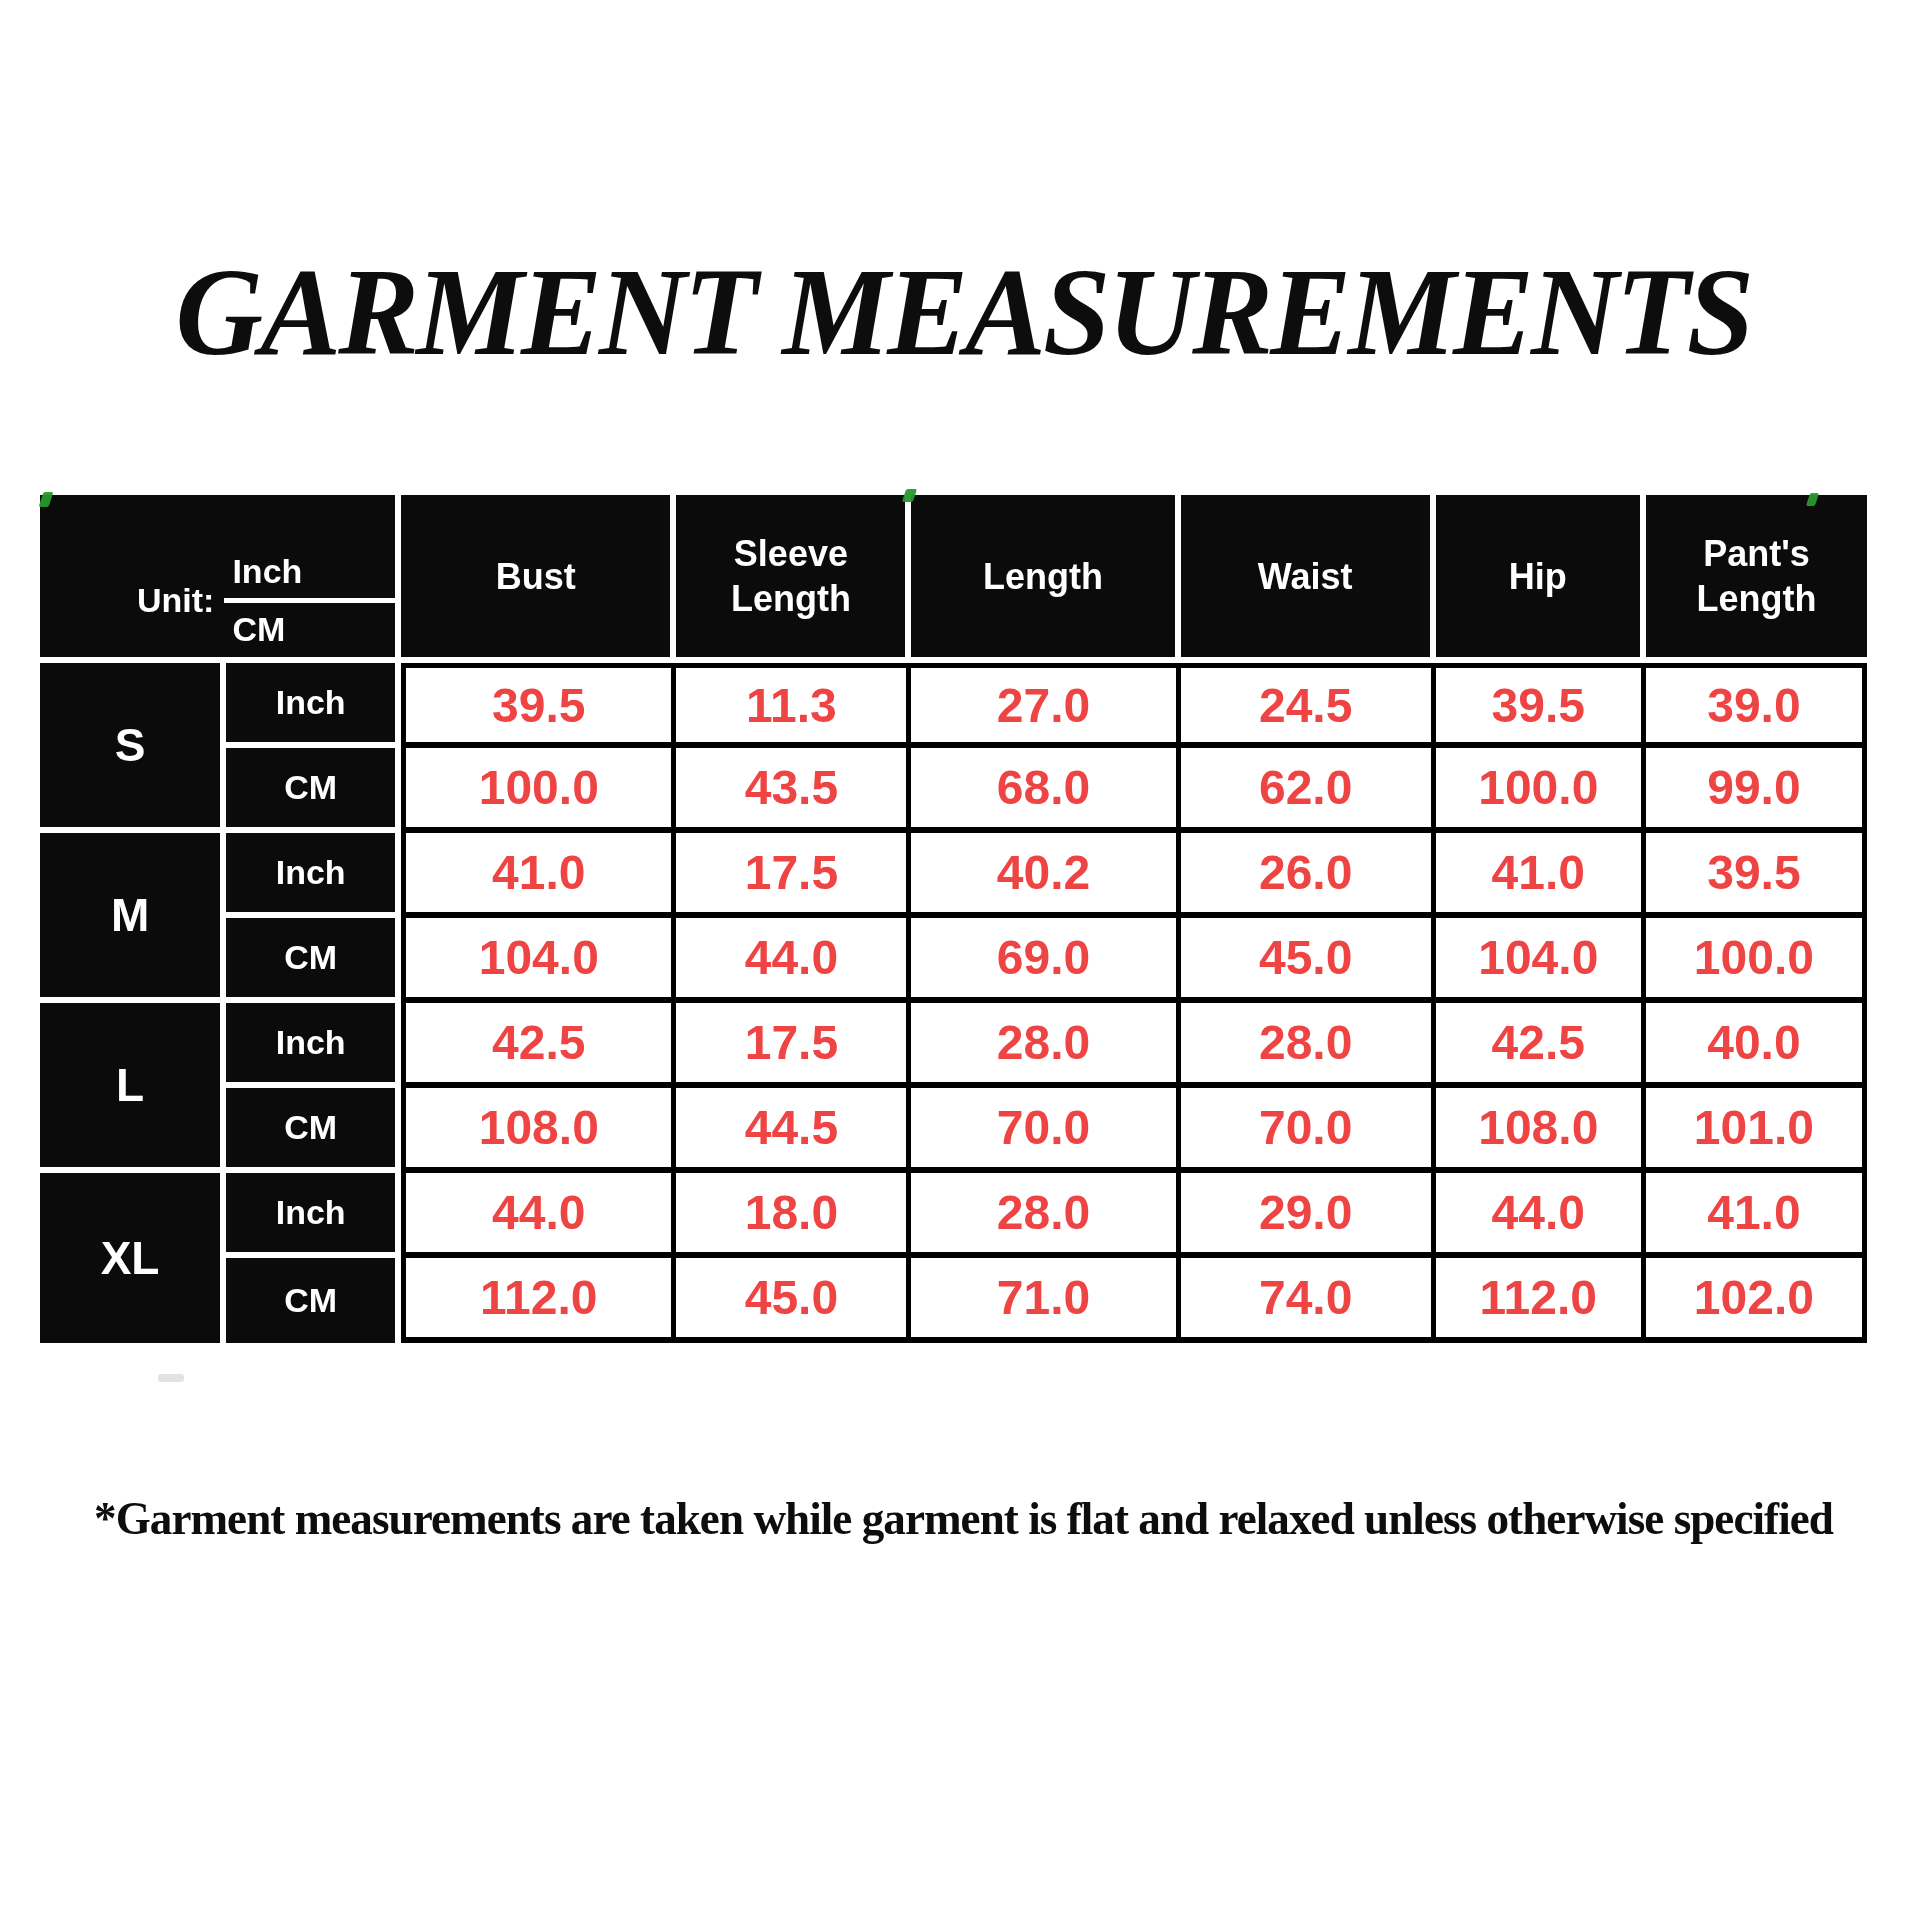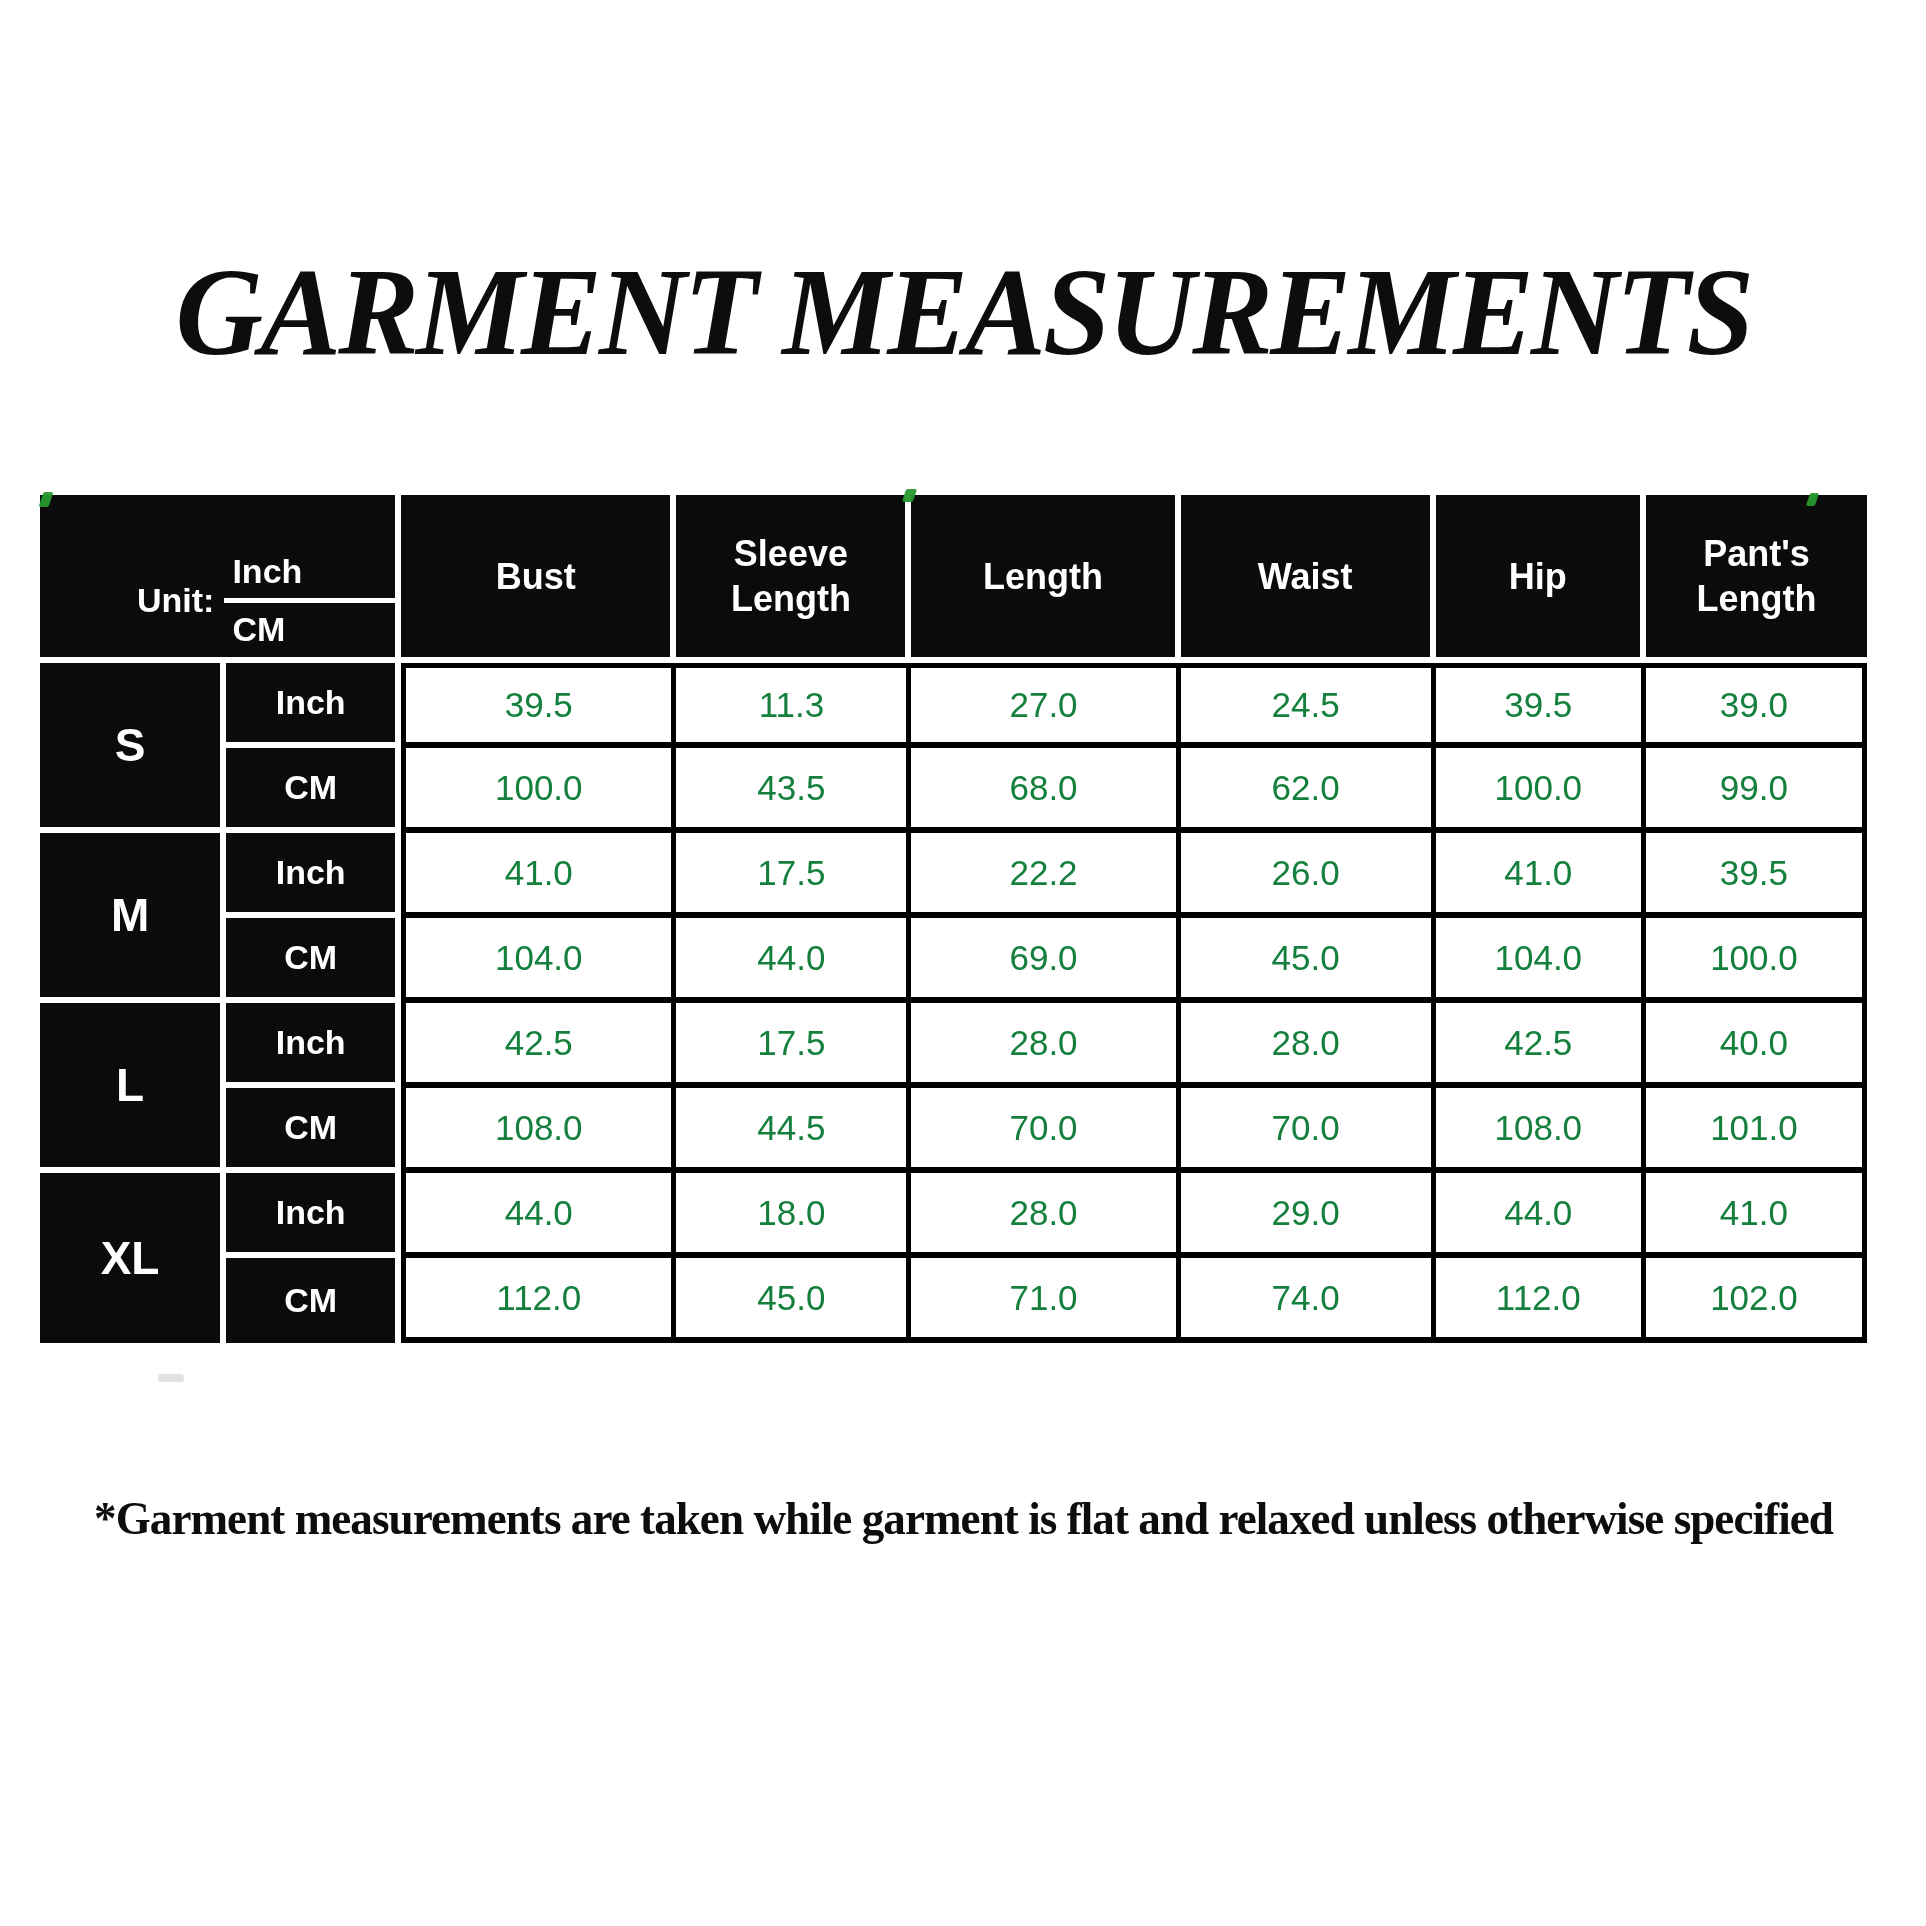--- a/index.html
+++ b/index.html
@@ -82,23 +82,23 @@
     font-size: 34px;
     font-weight: 700;
     border-right: 6px solid #ffffff;
     border-bottom: 6px solid #ffffff;
   }
   .no-bb { border-bottom: none !important; }
 
   
   td.data {
     background: #ffffff;
-    color: #15803d;
-    font-size: 35px;
-    font-weight: 400;
+    color: #ef4444;
+    font-size: 48px;
+    font-weight: 700;
     border-right: 5px solid #000000;
     border-bottom: 6px solid #000000;
   }
   td.data.bl { border-left: 5px solid #000000; }
   tr.first-data td.data { border-top: 5px solid #000000; }
 
   
   .unit-wrap {
     display: flex;
     align-items: center;
@@ -205,21 +205,21 @@
         <td class="data">62.0</td>
         <td class="data">100.0</td>
         <td class="data">99.0</td>
       </tr>
 
       <tr class="body-row">
         <th rowspan="2" class="black-cell size-cell">M</th>
         <th class="black-cell unit-sub">Inch</th>
         <td class="data bl">41.0</td>
         <td class="data">17.5</td>
-        <td class="data">22.2</td>
+        <td class="data">40.2</td>
         <td class="data">26.0</td>
         <td class="data">41.0</td>
         <td class="data">39.5</td>
       </tr>
       <tr class="body-row">
         <th class="black-cell unit-sub">CM</th>
         <td class="data bl">104.0</td>
         <td class="data">44.0</td>
         <td class="data">69.0</td>
         <td class="data">45.0</td>

